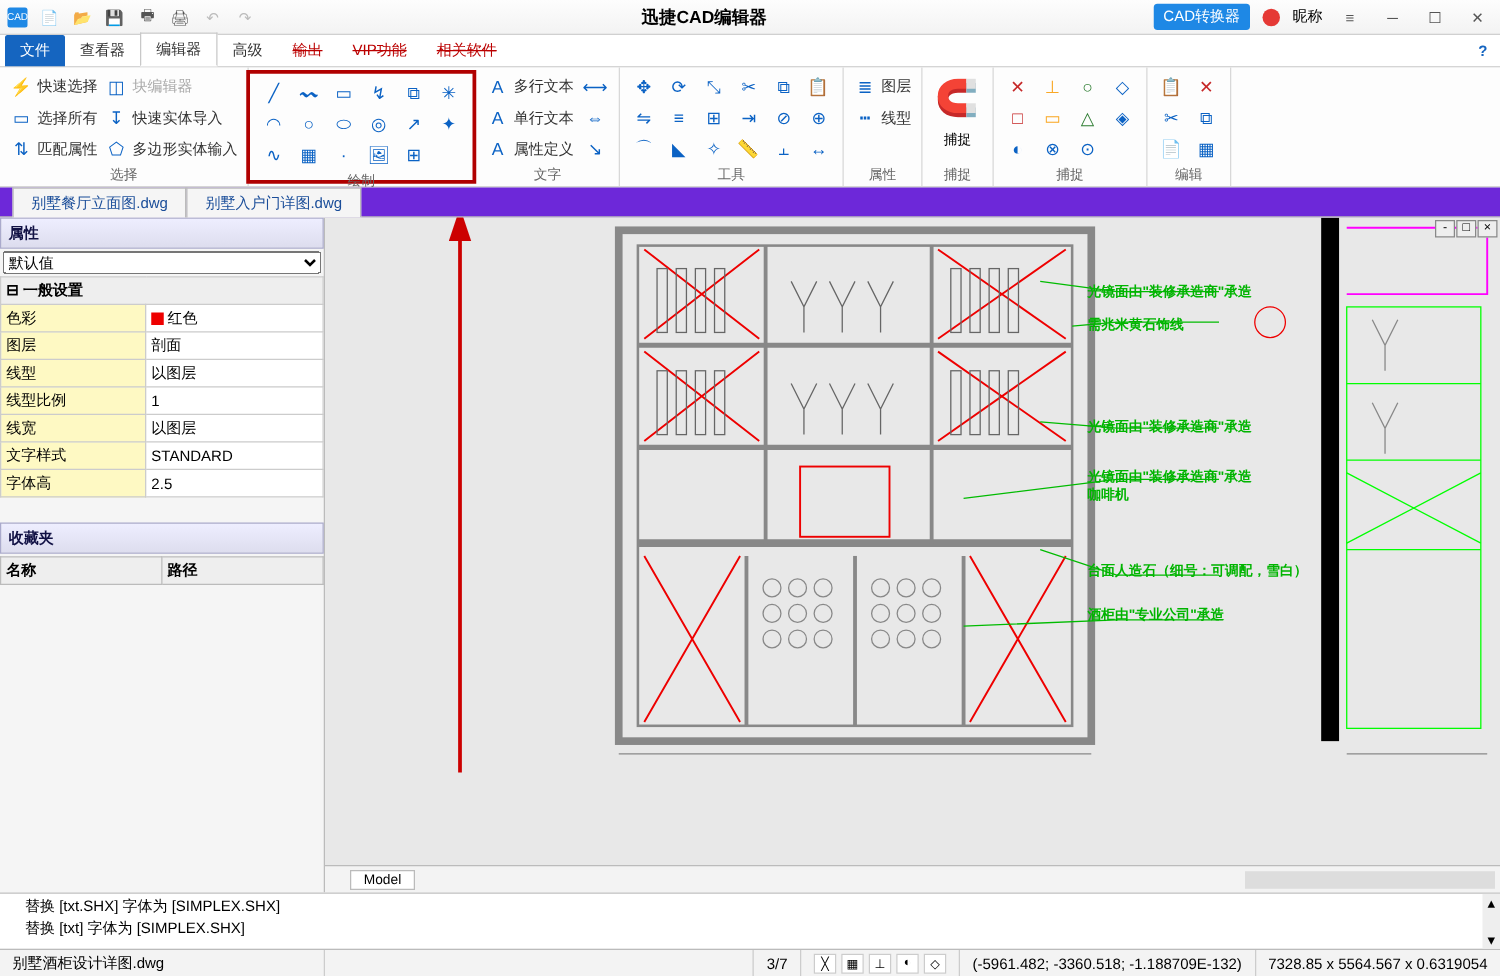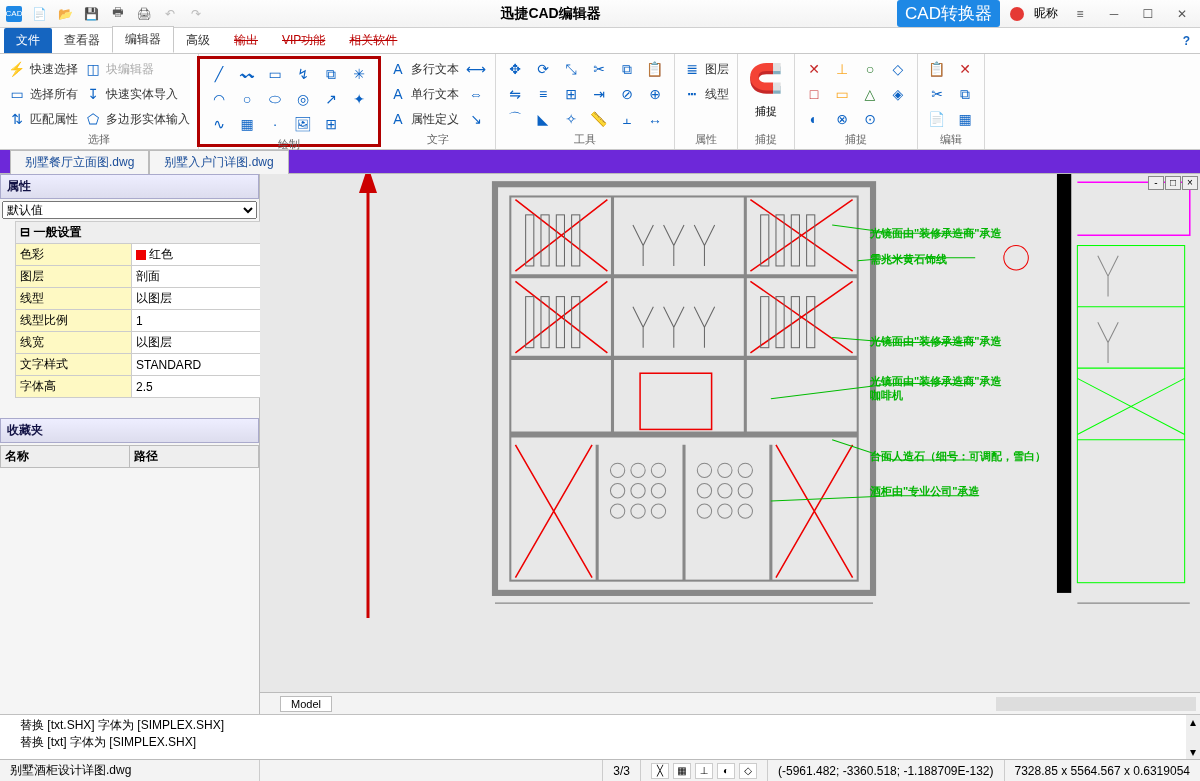--- a/index.html
+++ b/index.html
@@ -4,21 +4,21 @@
 <style>
 * { margin: 0; padding: 0; box-sizing: border-box; font-family: "Microsoft YaHei", sans-serif; font-size: 12px; }
 body { background: #f0f0f0; width: 1200px; height: 781px; overflow: hidden; display: flex; flex-direction: column; }
 
 
 .titlebar { height: 28px; background: linear-gradient(#fdfdfd,#f3f3f3); display: flex; align-items: center; padding: 0 6px; border-bottom: 1px solid #d0d0d0; }
 .titlebar .qat { display: flex; gap: 10px; align-items: center; }
 .titlebar .qat span { width: 16px; height: 16px; display: inline-flex; align-items: center; justify-content: center; color: #555; }
 .titlebar .title { flex: 1; text-align: center; font-weight: bold; font-size: 14px; }
 .titlebar .right { display: flex; align-items: center; gap: 10px; }
-.badge-blue { background: #1e88e5; color: #fff; padding: 2px 8px; border-radius: 3px; font-size: 17px; }
+.badge-blue { background: #1e88e5; color: #fff; padding: 2px 8px; border-radius: 3px; font-size: 12px; }
 .badge-red { width: 14px; height: 14px; background: #e53935; border-radius: 50%; display:inline-block;}
 .win-btn { width: 24px; text-align: center; color: #555; }
 
 
 .menutabs { height: 26px; background: #fff; display: flex; border-bottom: 1px solid #c8c8c8; align-items:flex-end;}
 .menutab { padding: 4px 12px; color: #333; cursor: pointer; }
 .menutab.file { background: #1565c0; color: #fff; border-radius: 2px 2px 0 0; margin-left:4px;}
 .menutab.active { background: #fff; border: 1px solid #c8c8c8; border-bottom: 1px solid #fff; }
 .menutab.strike { text-decoration: line-through; color:#b00;}
 .help-icon { margin-left:auto; margin-right:10px; color:#1565c0; font-weight:bold; align-self:center;}
@@ -42,21 +42,21 @@
 .dwg-tab { padding: 3px 14px; border: 1px solid #bbb; border-bottom:none; background:#f5f5f5; color:#1a4d99; font-size:11px; position:relative;}
 .dwg-tab.active { background:#fff; }
 .dwg-tab .close{ margin-left:6px; color:#888;}
 
 
 .main { flex:1; display:flex; min-height:0;}
 .left-panel { width:260px; background:#f5f5f5; border-right:1px solid #bbb; display:flex; flex-direction:column;}
 .panel-header{ background:linear-gradient(#eef,#dde); padding:3px 6px; border:1px solid #aac; color:#114; font-weight:bold;}
 .prop-combo{ margin:2px; }
 .prop-combo select{ width:100%; }
-.prop-table{ border-collapse:collapse; width:100%; font-size:11px;margin-left:15px;}
+.prop-table{ border-collapse:collapse; width:100%; font-size:11px;}
 .prop-table td{ border:1px solid #ccc; padding:2px 4px; background:#fff;}
 .prop-table td:first-child{ width:45%; padding-left:4px; background:#fef9c3;}
 .prop-table tr.cat td{ background:#eee; font-weight:bold; padding-left:4px;}
 .colorbox{ width:10px;height:10px; background:#e00; display:inline-block; margin-right:3px; vertical-align:middle;}
 .fav-table{ border-collapse:collapse; width:100%; font-size:11px; margin-top:2px;}
 .fav-table th{ border:1px solid #bbb; background:#eee; padding:2px 4px; text-align:left;}
 
 .canvas-wrap{ flex:1; display:flex; flex-direction:column; min-width:0;}
 .canvas{ flex:1; background:#e8e8e8; position:relative; overflow:hidden;}
 .drawing{ position:absolute; inset:0;}
@@ -543,21 +543,21 @@
     <div class="sbar">
         <span>▴</span>
         <span>▾</span>
       </div>
   </div>
 </div>
 
 <div class="status">
   <div class="cell" style="width:260px;">别墅酒柜设计详图.dwg</div>
   <div class="cell flex"></div>
-  <div class="cell">3/3</div>
+  <div class="cell">3/7</div>
   <div class="cell icons">
     <span>╳</span>
     <span>▦</span>
     <span>⊥</span>
     <span>◐</span>
     <span>◇</span>
   </div>
   <div class="cell">(-5961.482; -3360.518; -1.188709E-132)</div>
   <div class="cell" style="border-right:none;">7328.85 x 5564.567 x 0.6319054</div>
 </div>

